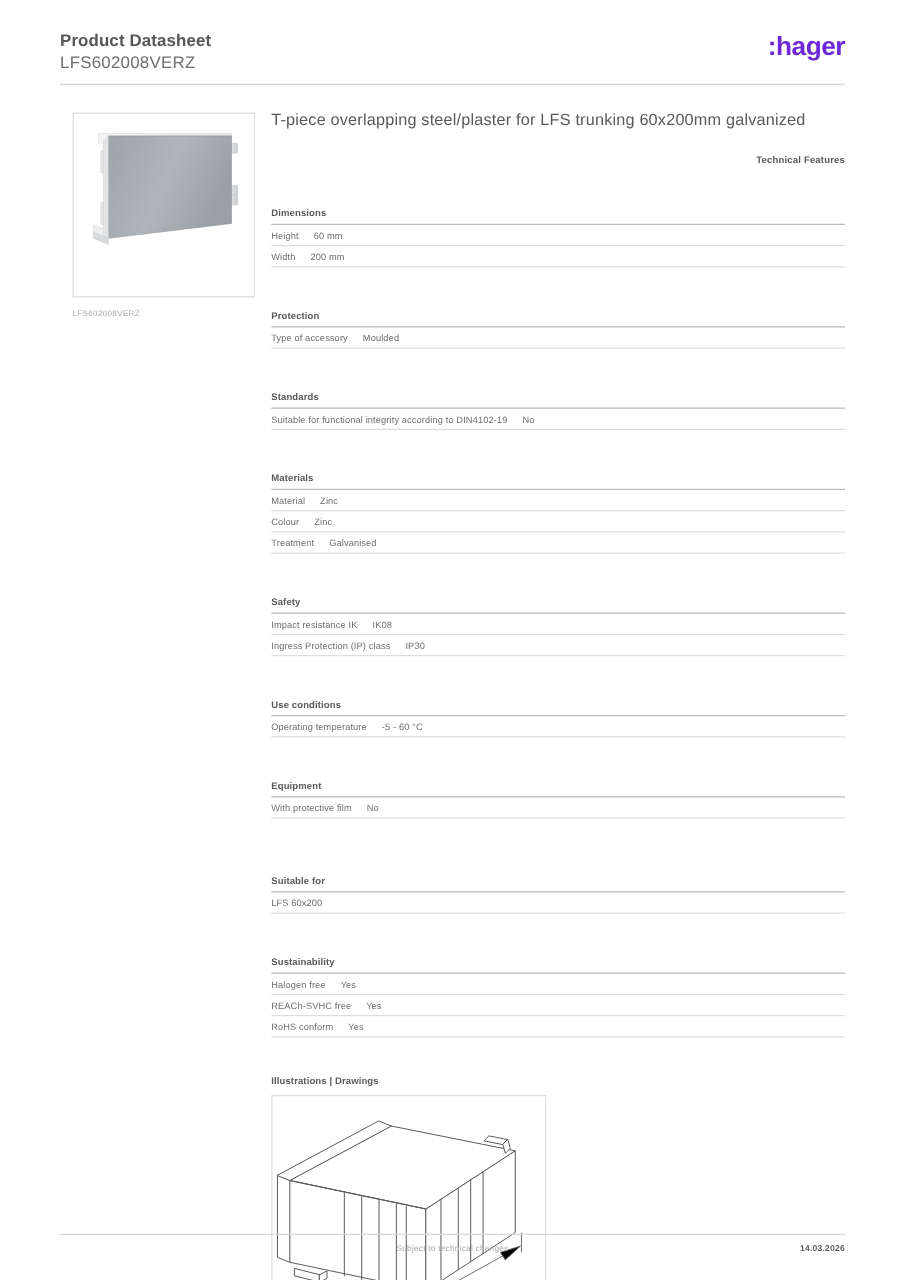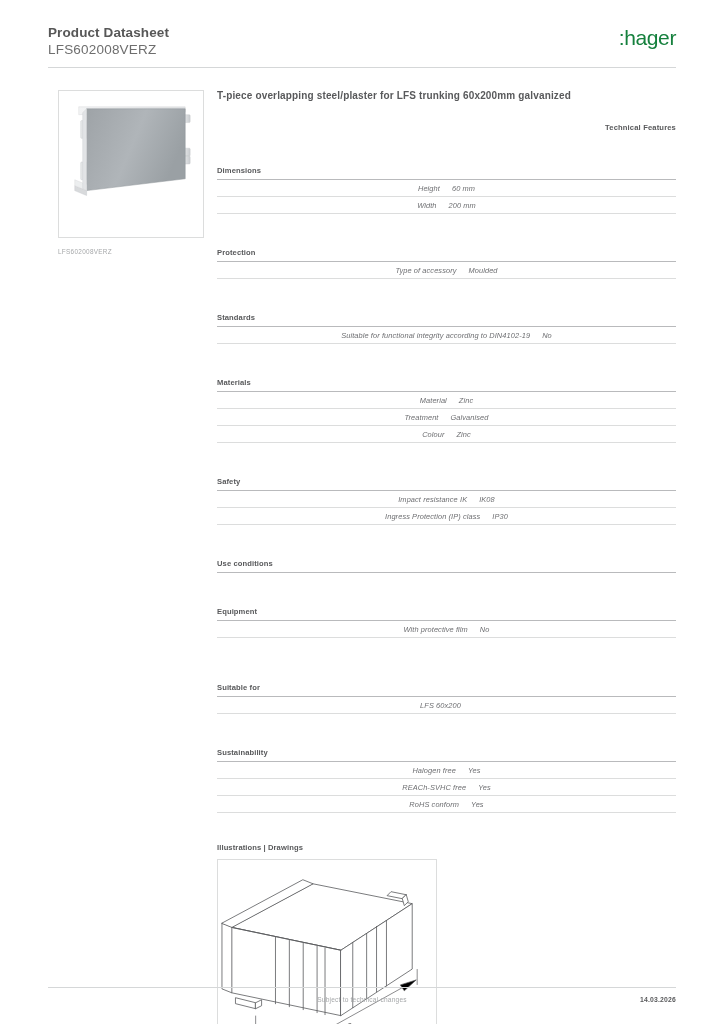--- a/index.html
+++ b/index.html
@@ -34,22 +34,22 @@
   }
   .doc-ref {
     font-size: 13.5px;
     font-weight: normal;
     color: #6e6e6e;
     letter-spacing: 0.2px;
     line-height: 17px;
   }
   .logo {
     font-size: 21px;
-    font-weight: normal;
-    color: #15803d;
+    font-weight: bold;
+    color: #6d28d9;
     letter-spacing: -0.4px;
     line-height: 22px;
     margin-top: 3px;
   }
   .header-rule {
     position: absolute;
     left: 48px; top: 67px; width: 628px; height: 1px;
     background: #d5d7d8;
   }
 
@@ -72,22 +72,22 @@
     color: #a6a8aa;
     letter-spacing: 0.3px;
   }
 
   
   .content {
     position: absolute;
     left: 217px; top: 90px; width: 459px;
   }
   .product-desc {
-    font-size: 10px;
-    font-weight: bold;
+    font-size: 13px;
+    font-weight: normal;
     color: #58595b;
     letter-spacing: 0.15px;
     line-height: 11px;
   }
   .tech-features {
     margin-top: 22px;
     font-size: 7.6px;
     font-weight: bold;
     color: #58595b;
     letter-spacing: 0.15px;
@@ -99,28 +99,27 @@
   .group-title {
     font-size: 7.6px;
     font-weight: bold;
     color: #58595b;
     letter-spacing: 0.1px;
     padding-bottom: 4px;
     border-bottom: 1px solid #b9babc;
   }
   .spec-row {
     display: flex;
-    justify-content: center;
+    justify-content: flex-start;
     align-items: baseline;
     padding: 4px 0 3px 0;
     border-bottom: 1px solid #dcdddd;
     font-size: 7.4px;
     color: #6d6e71;
     letter-spacing: 0.1px;
-    font-style: italic;
   }
   .spec-label { text-align: left; }
   .spec-value { text-align: right; white-space: nowrap; padding-left: 12px; }
 
   
   .illu { margin-top: 30px; }
   .illu-title {
     font-size: 7.6px;
     font-weight: bold;
     color: #58595b;
@@ -248,41 +247,45 @@
             <div class="spec-value">No</div>
           </div>
         </div>
         <div class="group">
           <div class="group-title">Materials</div>
           <div class="spec-row">
             <div class="spec-label">Material</div>
             <div class="spec-value">Zinc</div>
           </div>
           <div class="spec-row">
+            <div class="spec-label">Colour</div>
+            <div class="spec-value">Zinc</div>
+          </div>
+          <div class="spec-row">
             <div class="spec-label">Treatment</div>
             <div class="spec-value">Galvanised</div>
           </div>
-          <div class="spec-row">
-            <div class="spec-label">Colour</div>
-            <div class="spec-value">Zinc</div>
-          </div>
         </div>
         <div class="group">
           <div class="group-title">Safety</div>
           <div class="spec-row">
             <div class="spec-label">Impact resistance IK</div>
             <div class="spec-value">IK08</div>
           </div>
           <div class="spec-row">
             <div class="spec-label">Ingress Protection (IP) class</div>
             <div class="spec-value">IP30</div>
           </div>
         </div>
         <div class="group">
           <div class="group-title">Use conditions</div>
+          <div class="spec-row">
+            <div class="spec-label">Operating temperature</div>
+            <div class="spec-value">-5 - 60 °C</div>
+          </div>
         </div>
         <div class="group">
           <div class="group-title">Equipment</div>
           <div class="spec-row">
             <div class="spec-label">With protective film</div>
             <div class="spec-value">No</div>
           </div>
         </div>
         <div class="group gap-big">
           <div class="group-title">Suitable for</div>

